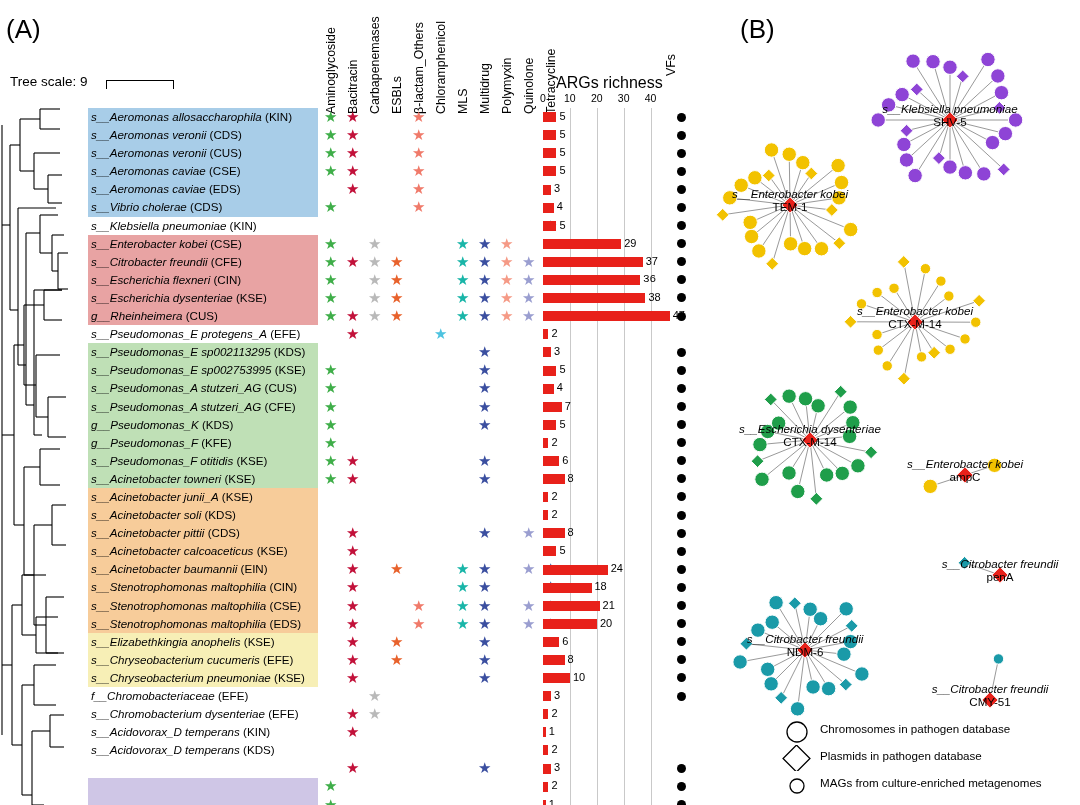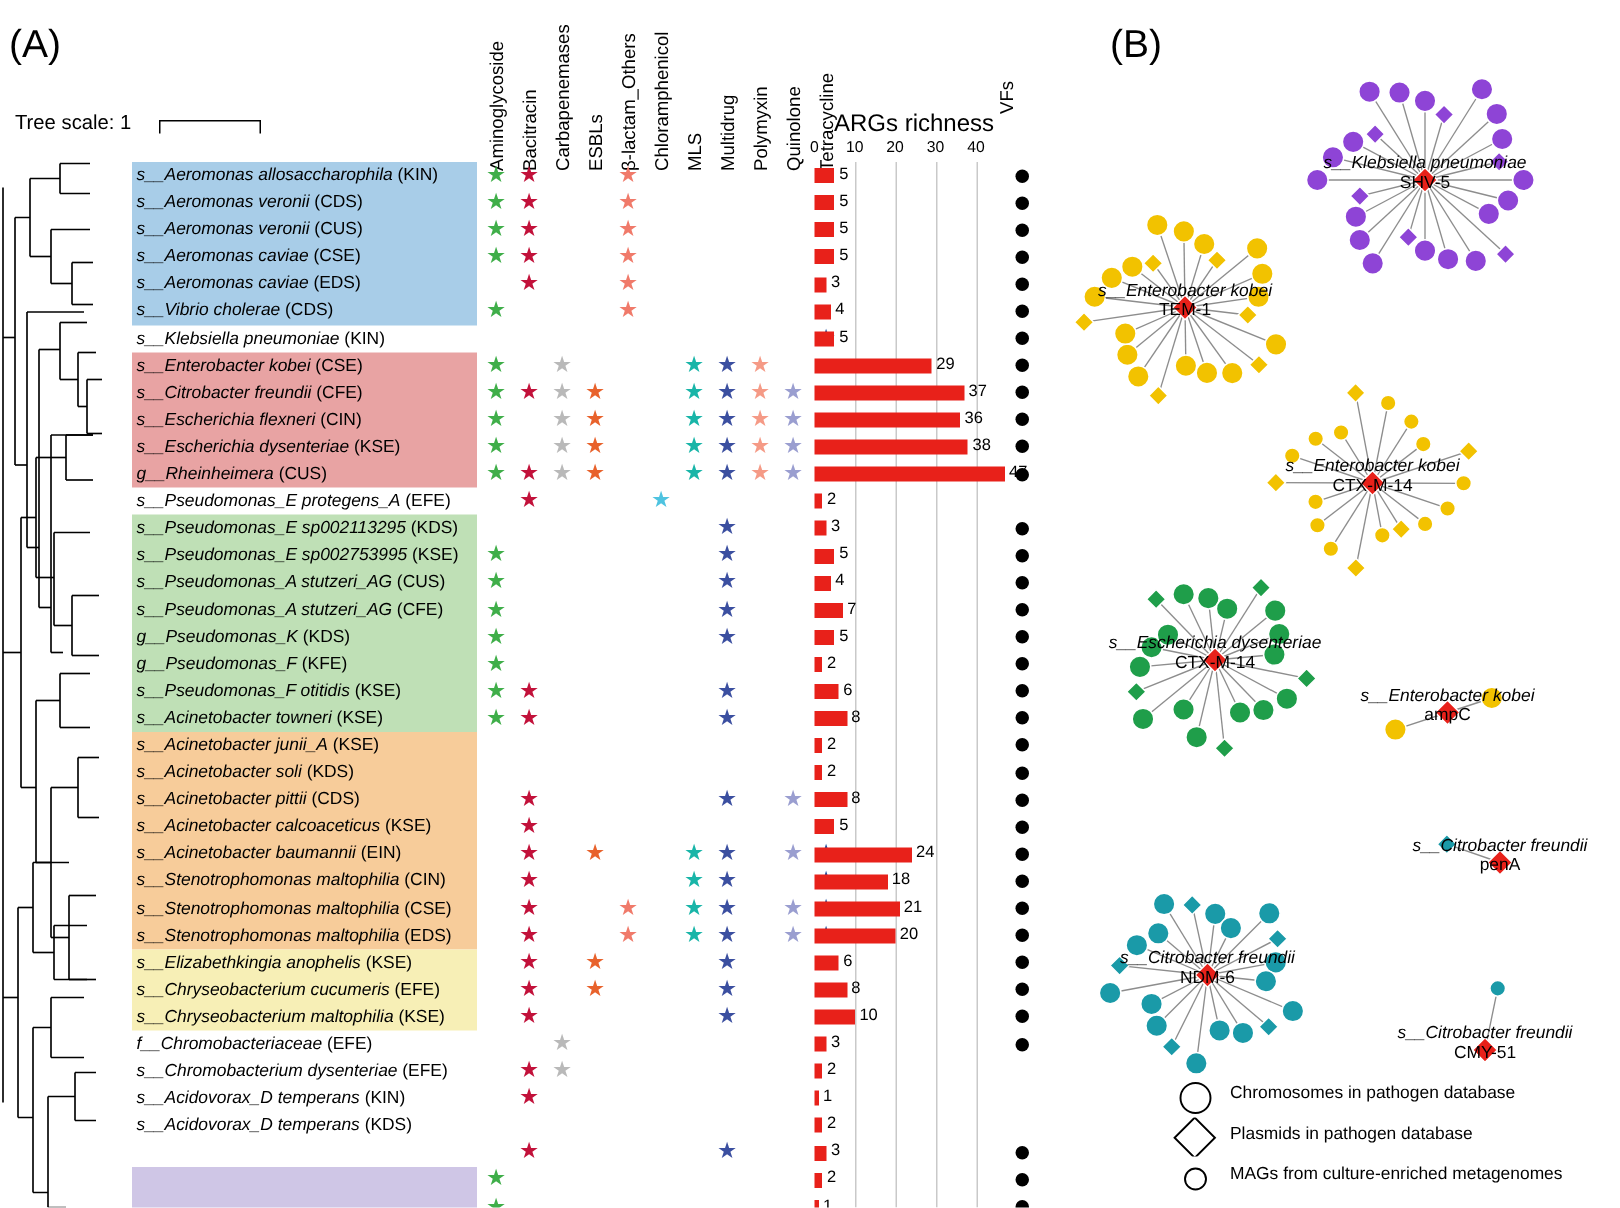--- a/index.html
+++ b/index.html
@@ -59,21 +59,21 @@
   #legend{position:absolute;left:780px;top:718px;width:300px;}
   .leg-row{position:relative;height:27px;}
   .leg-txt{position:absolute;left:40px;top:4px;font-size:11.6px;color:#000;white-space:nowrap;}
 </style>
 </head>
 <body>
 
 <div class="panel-label" id="panelA-label">(A)</div>
 <div class="panel-label" id="panelB-label">(B)</div>
 
-<div id="tree-scale">Tree scale: 1</div>
+<div id="tree-scale">Tree scale: 9</div>
 <div id="tree-scale-bar"></div>
 
 <div id="group-layer">
     <div class="grp" style="top: 108px; height: 108.6px; width: 230px; position: absolute; background: rgb(168, 205, 232);"></div>
     <div class="grp" style="top: 234.7px; height: 90.5px; width: 230px; position: absolute; background: rgb(232, 163, 163);"></div>
     <div class="grp" style="top: 343.3px; height: 144.8px; width: 230px; position: absolute; background: rgb(191, 224, 182);"></div>
     <div class="grp" style="top: 488.1px; height: 144.8px; width: 230px; position: absolute; background: rgb(247, 204, 154);"></div>
     <div class="grp" style="top: 632.9px; height: 54.3px; width: 230px; position: absolute; background: rgb(247, 239, 182);"></div>
     <div class="grp" style="top: 777.7px; height: 54.3px; width: 230px; position: absolute; background: rgb(207, 198, 230);"></div>
   </div>
@@ -203,21 +203,21 @@
     <div class="taxon-row"><i>s__Acinetobacter junii_A</i><span> (KSE)</span></div>
     <div class="taxon-row"><i>s__Acinetobacter soli</i><span> (KDS)</span></div>
     <div class="taxon-row"><i>s__Acinetobacter pittii</i><span> (CDS)</span></div>
     <div class="taxon-row"><i>s__Acinetobacter calcoaceticus</i><span> (KSE)</span></div>
     <div class="taxon-row"><i>s__Acinetobacter baumannii</i><span> (EIN)</span></div>
     <div class="taxon-row"><i>s__Stenotrophomonas maltophilia</i><span> (CIN)</span></div>
     <div class="taxon-row"><i>s__Stenotrophomonas maltophilia</i><span> (CSE)</span></div>
     <div class="taxon-row"><i>s__Stenotrophomonas maltophilia</i><span> (EDS)</span></div>
     <div class="taxon-row"><i>s__Elizabethkingia anophelis</i><span> (KSE)</span></div>
     <div class="taxon-row"><i>s__Chryseobacterium cucumeris</i><span> (EFE)</span></div>
-    <div class="taxon-row"><i>s__Chryseobacterium maltophilia</i><span> (KSE)</span></div>
+    <div class="taxon-row"><i>s__Chryseobacterium pneumoniae</i><span> (KSE)</span></div>
     <div class="taxon-row"><i>f__Chromobacteriaceae</i><span> (EFE)</span></div>
     <div class="taxon-row"><i>s__Chromobacterium dysenteriae</i><span> (EFE)</span></div>
     <div class="taxon-row"><i>s__Acidovorax_D temperans</i><span> (KIN)</span></div>
     <div class="taxon-row"><i>s__Acidovorax_D temperans</i><span> (KDS)</span></div>
   </div>
 
 <div id="cat-heads">
     <div class="cat-head" style="left: 338px; top: 100px;">Aminoglycoside</div>
     <div class="cat-head" style="left: 360px; top: 100px;">Bacitracin</div>
     <div class="cat-head" style="left: 382px; top: 100px;">Carbapenemases</div>
@@ -468,21 +468,21 @@
     <div class="brow">
       <div class="bar" style="width: 78.1474px;"></div>
       <div class="bval" style="left: 81.1474px;">29</div>
     </div>
     <div class="brow">
       <div class="bar" style="width: 99.7053px;"></div>
       <div class="bval" style="left: 102.705px;">37</div>
     </div>
     <div class="brow">
       <div class="bar" style="width: 97.0105px;"></div>
-      <div class="bval" style="left: 100.011px;">36</div>
+      <div class="bval" style="left: 100.011px; font-family: Liberation Mono, monospace;">36</div>
     </div>
     <div class="brow">
       <div class="bar" style="width: 102.4px;"></div>
       <div class="bval" style="left: 105.4px;">38</div>
     </div>
     <div class="brow">
       <div class="bar" style="width: 126.653px;"></div>
       <div class="bval" style="left: 129.653px;">47</div>
     </div>
     <div class="brow">

